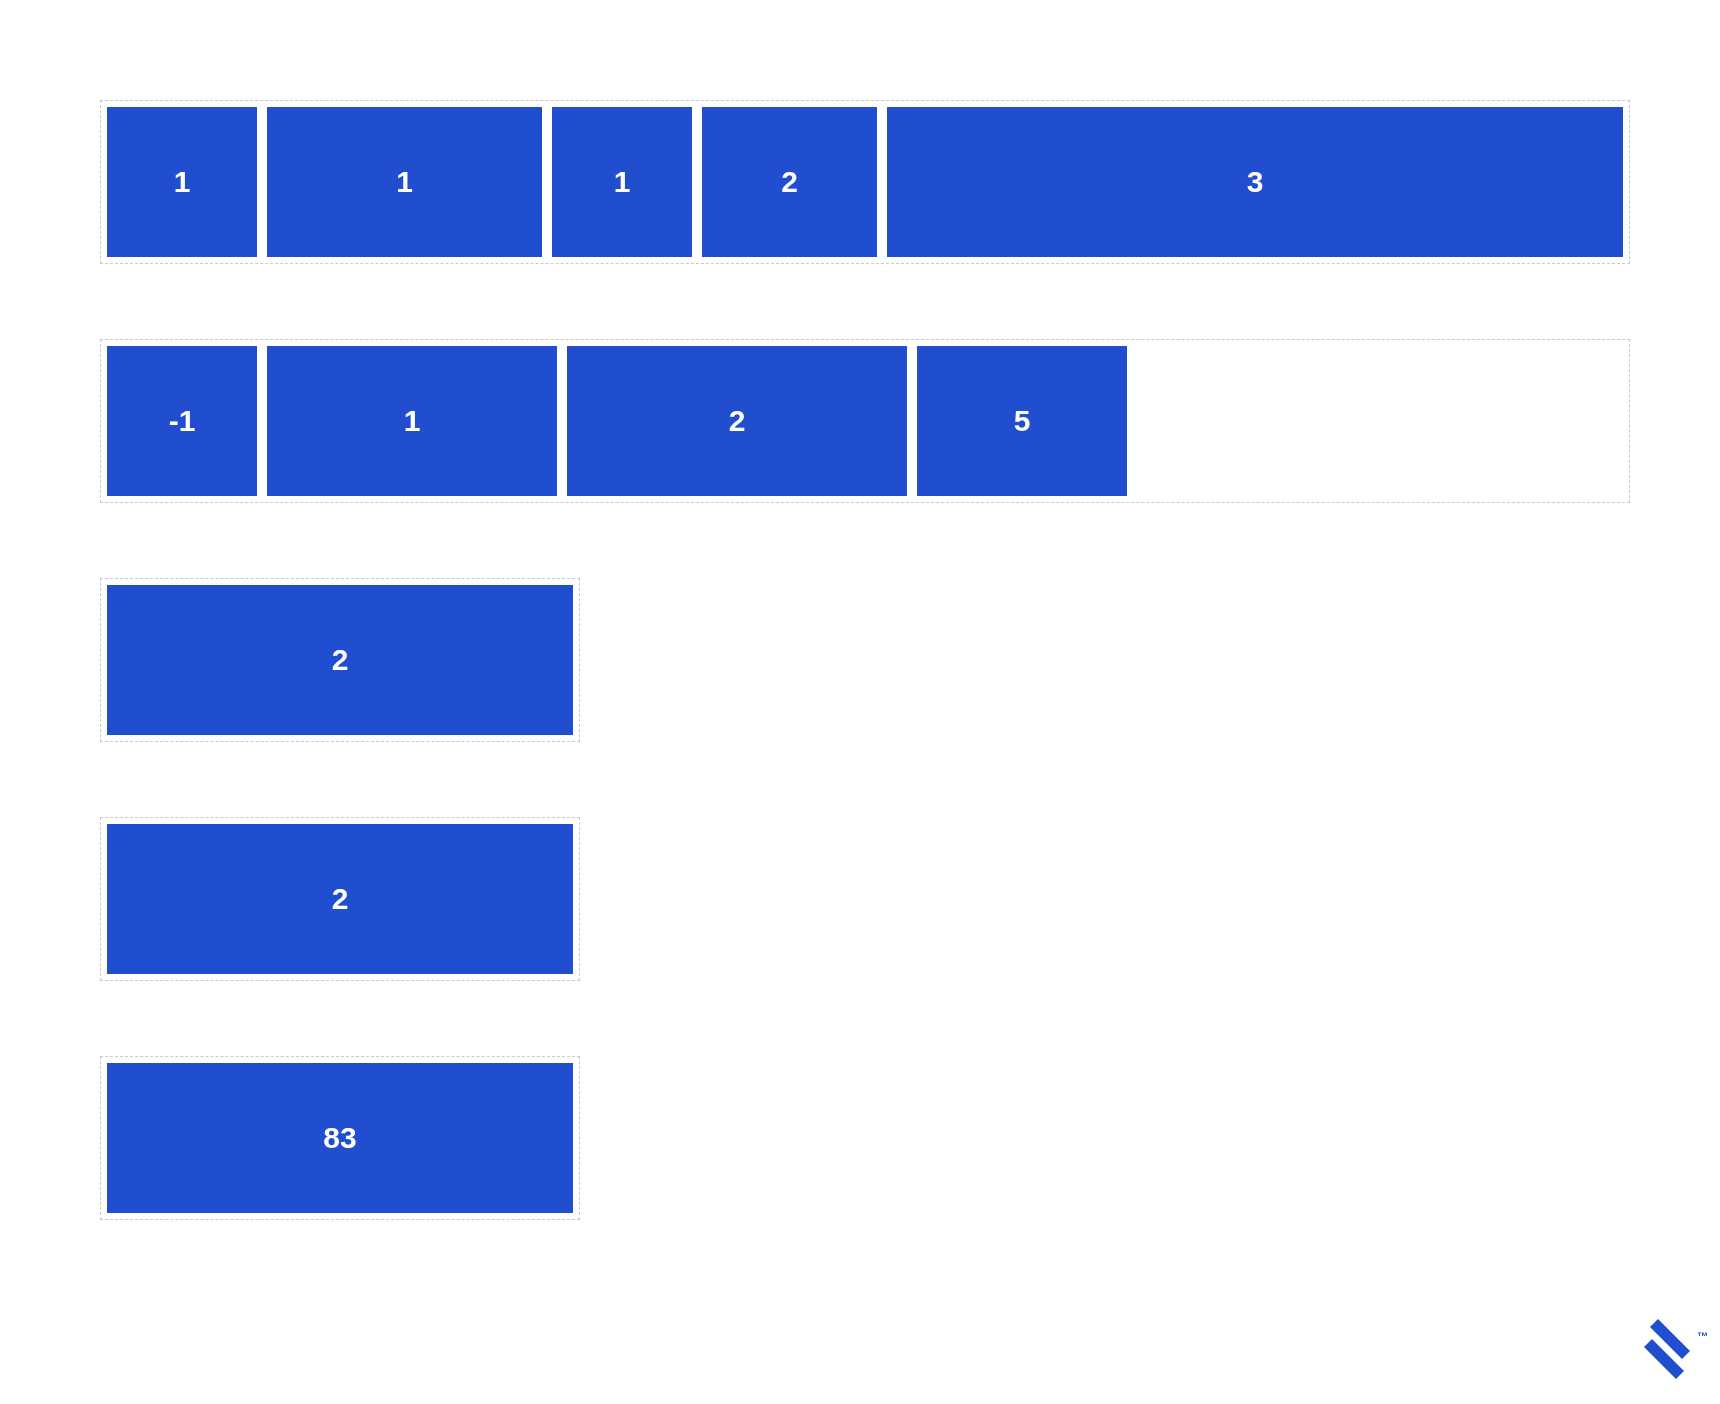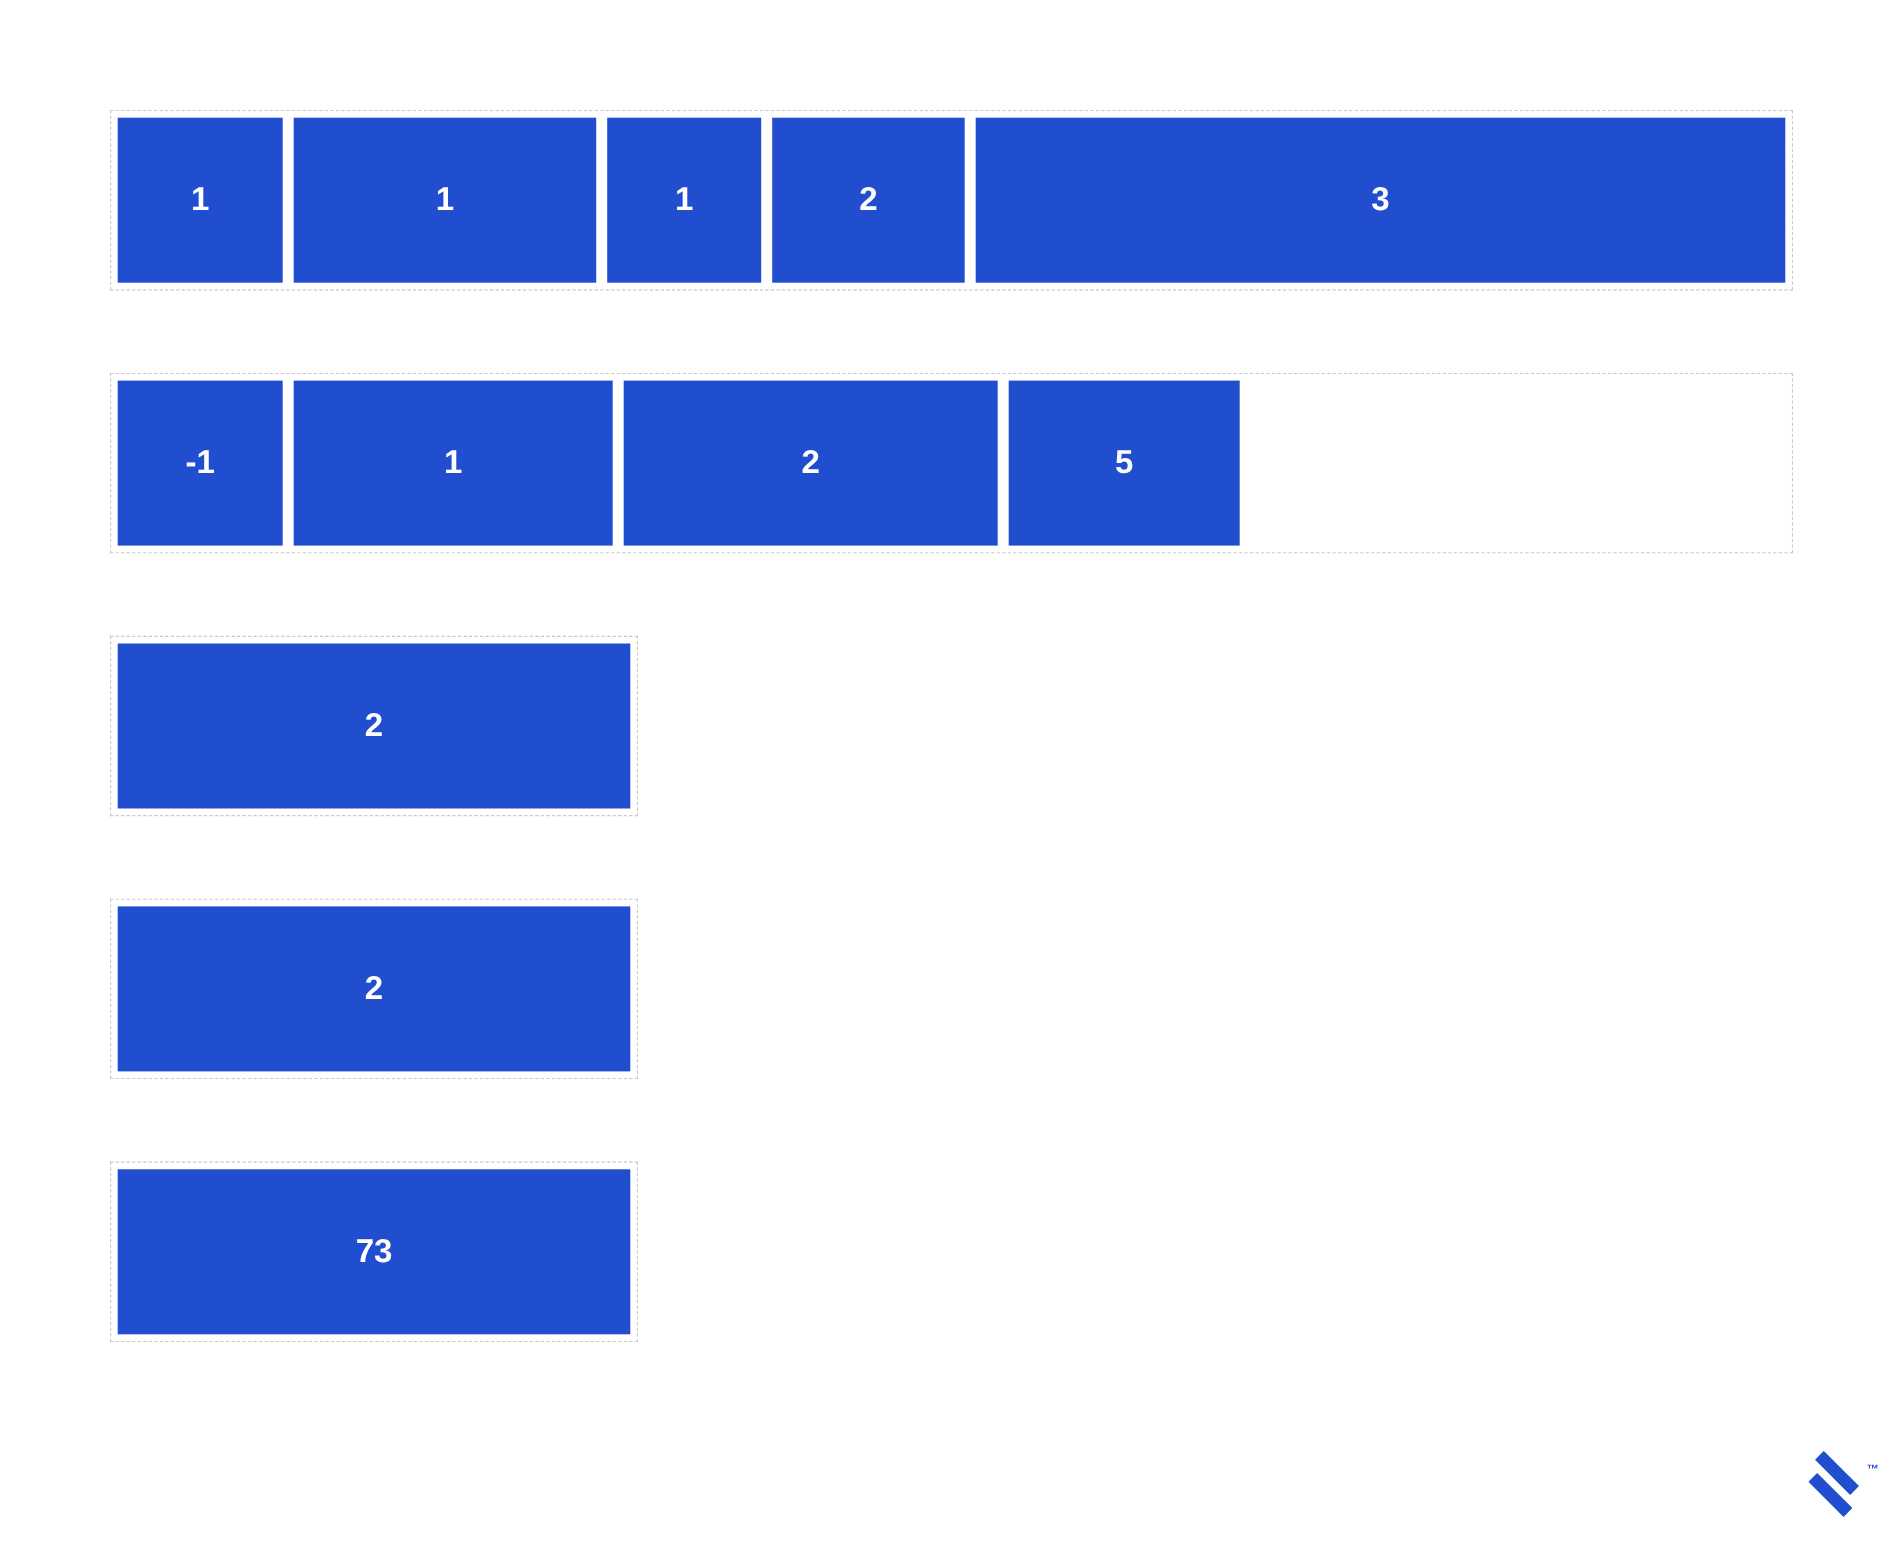--- a/index.html
+++ b/index.html
@@ -96,21 +96,21 @@
 
   <div class="row-container short">
     <div class="cell full">2</div>
   </div>
 
   <div class="row-container short">
     <div class="cell full">2</div>
   </div>
 
   <div class="row-container short">
-    <div class="cell full">73</div>
+    <div class="cell full">83</div>
   </div>
 
 </div>
 
 <span class="tm">™</span>
 <div class="logo">
   <svg viewBox="0 0 46 60">
     <g fill="#204ecf">
       <polygon points="14,0 46,32 38,40 6,8"></polygon>
       <polygon points="0,28 32,60 40,52 8,20"></polygon>

